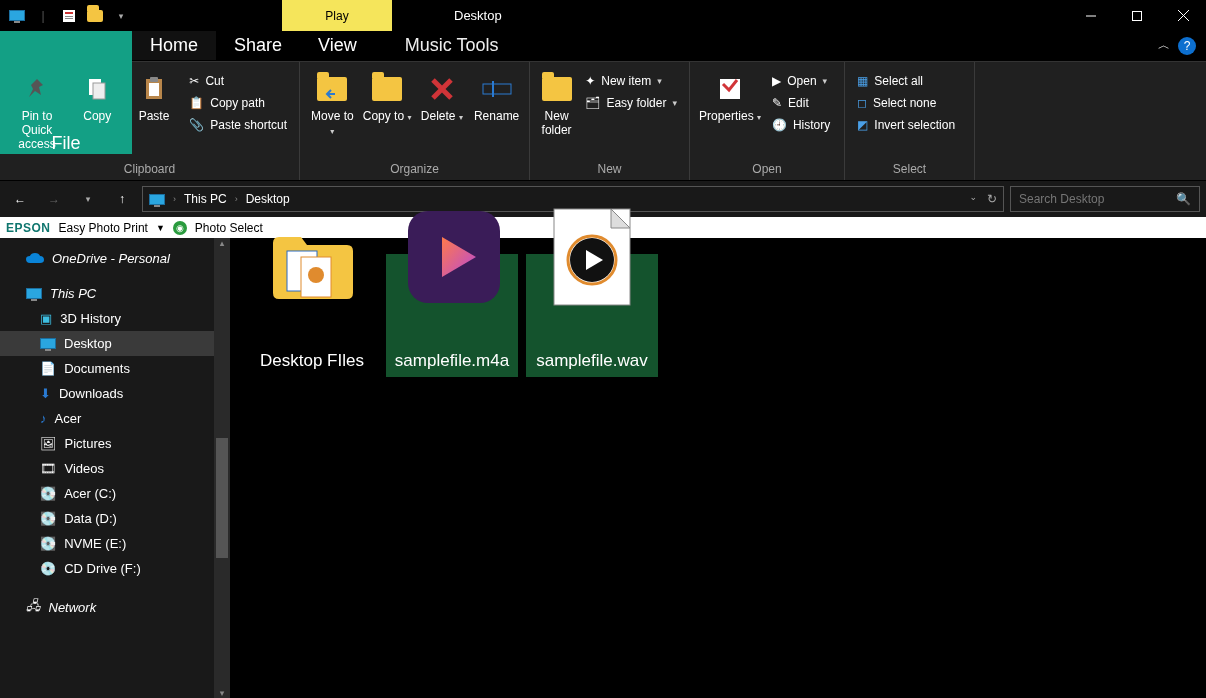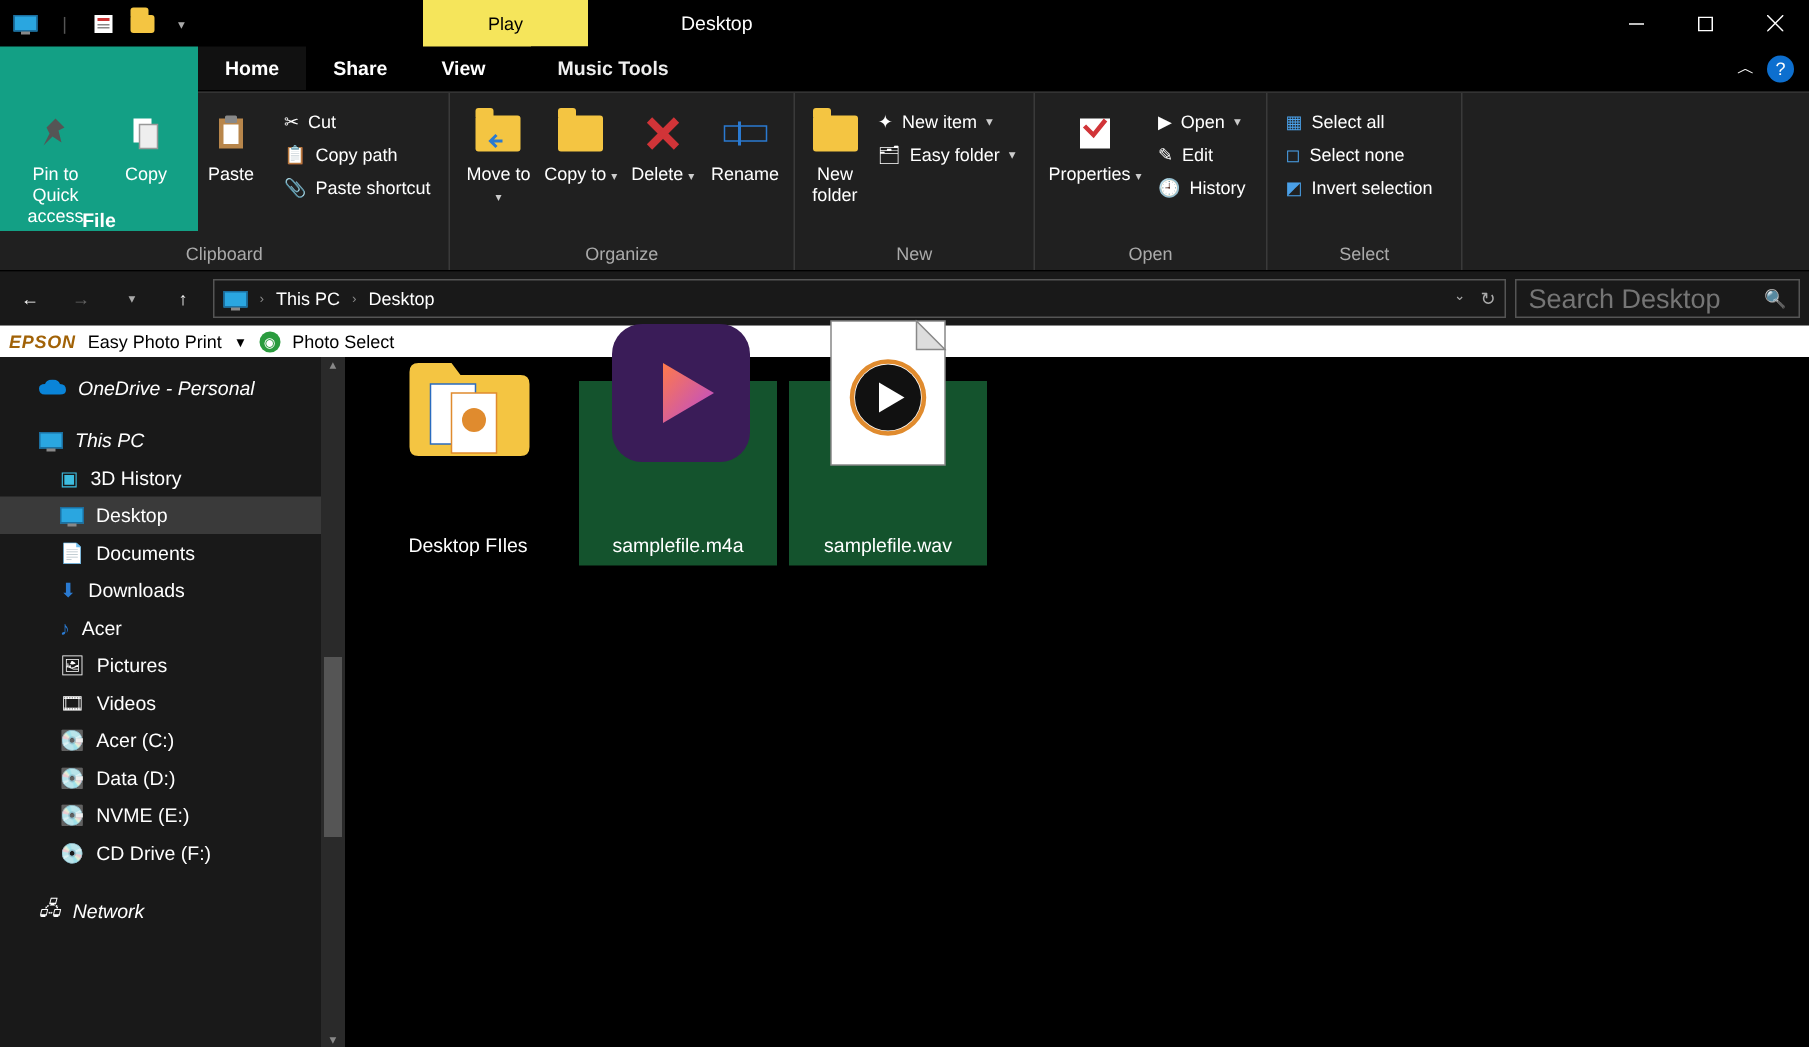--- a/index.html
+++ b/index.html
@@ -10,21 +10,21 @@
 .qat { display: flex; align-items: center; padding-left: 6px; gap: 4px; }
 .qat .qat-item { width: 22px; height: 22px; display: flex; align-items: center; justify-content: center; }
 .win-title-wrap { display:flex; align-items:stretch;gap:48px; }
 .contextual-tab { background: #f5e55b; color:#000; width:110px; display:flex; align-items:center; justify-content:center; font-size:12px; margin-left:150px; }
 .win-title { color: #fff; font-size: 13px; display:flex; align-items:center; padding-left: 14px; }
 .win-controls { margin-left: auto; display: flex; height:100%; }
 .win-controls .wc { width: 46px; display:flex; align-items:center; justify-content:center; font-size:13px; }
 
 
 .tabs { height: 30px; background:#000; display:flex; align-items:stretch; border-bottom:1px solid #000; }
-.tabs .tab { padding: 0 18px; display:flex; align-items:center; color:#fff; font-size:13px;font-weight:bold; }
+.tabs .tab { padding: 0 18px; display:flex; align-items:center; color:#fff; font-size:18px; }
 .tabs .tab.file { background:#13a085; color:#fff; }
 .tabs .tab.active { background:#111; }
 .tabs .tab.ctx { background:#000; color:#eee; }
 .tabs-right { margin-left:auto; display:flex; align-items:center; gap:8px; padding-right:10px; color:#fff;}
 .help-circle { width:18px; height:18px; border-radius:50%; background:#0d6fcf; color:#fff; display:flex; align-items:center; justify-content:center; font-size:12px; }
 
 
 .ribbon { height: 120px; background:#202020; color:#fff; display:flex; border-top:1px solid #333; border-bottom:1px solid #000; }
 .group { display:flex; flex-direction:column; border-right:1px solid #3a3a3a; }
 .group .body { flex:1; display:flex; align-items:flex-start; padding:6px 8px 0; gap:6px; }
@@ -38,42 +38,42 @@
 .bigbtn.narrow{width:56px;}
 
 
 .navrow { height:36px; background:#191919; display:flex; align-items:center; gap:6px; padding:0 6px; }
 .navbtn { width:28px; height:28px; display:flex; align-items:center; justify-content:center; color:#fff; }
 .addressbar { flex:1; height:26px; background:#191919; border:1px solid #555; display:flex; align-items:center; padding:0 6px; gap:8px; }
 .addressbar .crumb { display:flex; align-items:center; gap:8px; color:#fff; }
 .addressbar .sep { color:#888; font-size:9px;}
 .addr-tail{ margin-left:auto; display:flex; gap:10px; color:#aaa;}
 .searchbox { width:190px; height:26px; background:#191919; border:1px solid #555; display:flex; align-items:center; padding:0 8px; color:#888; justify-content:space-between;}
-.searchbox input { background:transparent; border:none; outline:none; color:#ccc; width:150px; font-size:18px;}
+.searchbox input { background:transparent; border:none; outline:none; color:#ccc; width:150px; font-size:12px;}
 
 
 .epsonbar { height:21px; background:#fff; color:#000; display:flex; align-items:center; gap:8px; padding:0 6px; font-size:12px; }
-.epson-logo { color:#a16207; font-weight:bold; font-style:italic; letter-spacing:0.5px; }
+.epson-logo { color:#0f766e; font-weight:bold; letter-spacing:0.5px; }
 
 
 .body-area { position:absolute; top:238px; left:0; right:0; bottom:0; display:flex; background:#000; }
 .sidebar { width:230px; background:#191919; color:#fff; position:relative; }
 .sidebar .sb-scroll { position:absolute; right:0; top:0; bottom:0; width:16px; background:#2a2a2a; }
 .sb-thumb{ position:absolute; left:2px; right:2px; top:200px; height:120px; background:#555;}
 .tree { padding-top:8px; }
 .tree .item { display:flex; align-items:center; gap:8px; padding:5px 10px 5px 30px; font-size:13px; }
 .tree .item.root { padding-left:26px; font-weight:400;font-style:italic;}
 .tree .item.sub { padding-left:40px; }
 .tree .item.active { background:#3a3a3a; }
 .content { flex:1; background:#000; position:relative; }
 .files { display:flex; gap:8px; padding:16px 16px; }
 .file { width:132px; height:123px; display:flex; flex-direction:column; align-items:center; justify-content:flex-end; gap:6px; padding:6px; }
 .file.sel { background:#14532d; }
 .file .thumb { width:96px; height:96px; display:flex; align-items:center; justify-content:center; }
-.file .fname { font-size:13px; color:#fff; text-align:center;margin-top:40px; }
+.file .fname { font-size:17px; color:#fff; text-align:center;margin-top:40px; }
 
 
 .ic-folder { width:30px; height:24px; background:#f4c542; border-radius:2px; position:relative; }
 .ic-folder::before{content:""; position:absolute; top:-5px; left:0; width:12px; height:6px; background:#f4c542; border-radius:2px 2px 0 0;}
 .ic-monitor { width:16px; height:11px; background:#2aa6e0; border:1px solid #1b6fa0; position:relative;}
 .ic-monitor::after{content:""; position:absolute; left:4px; right:4px; bottom:-3px; height:2px; background:#888;}
 svg{display:block;}
 </style>
 </head>
 <body>

